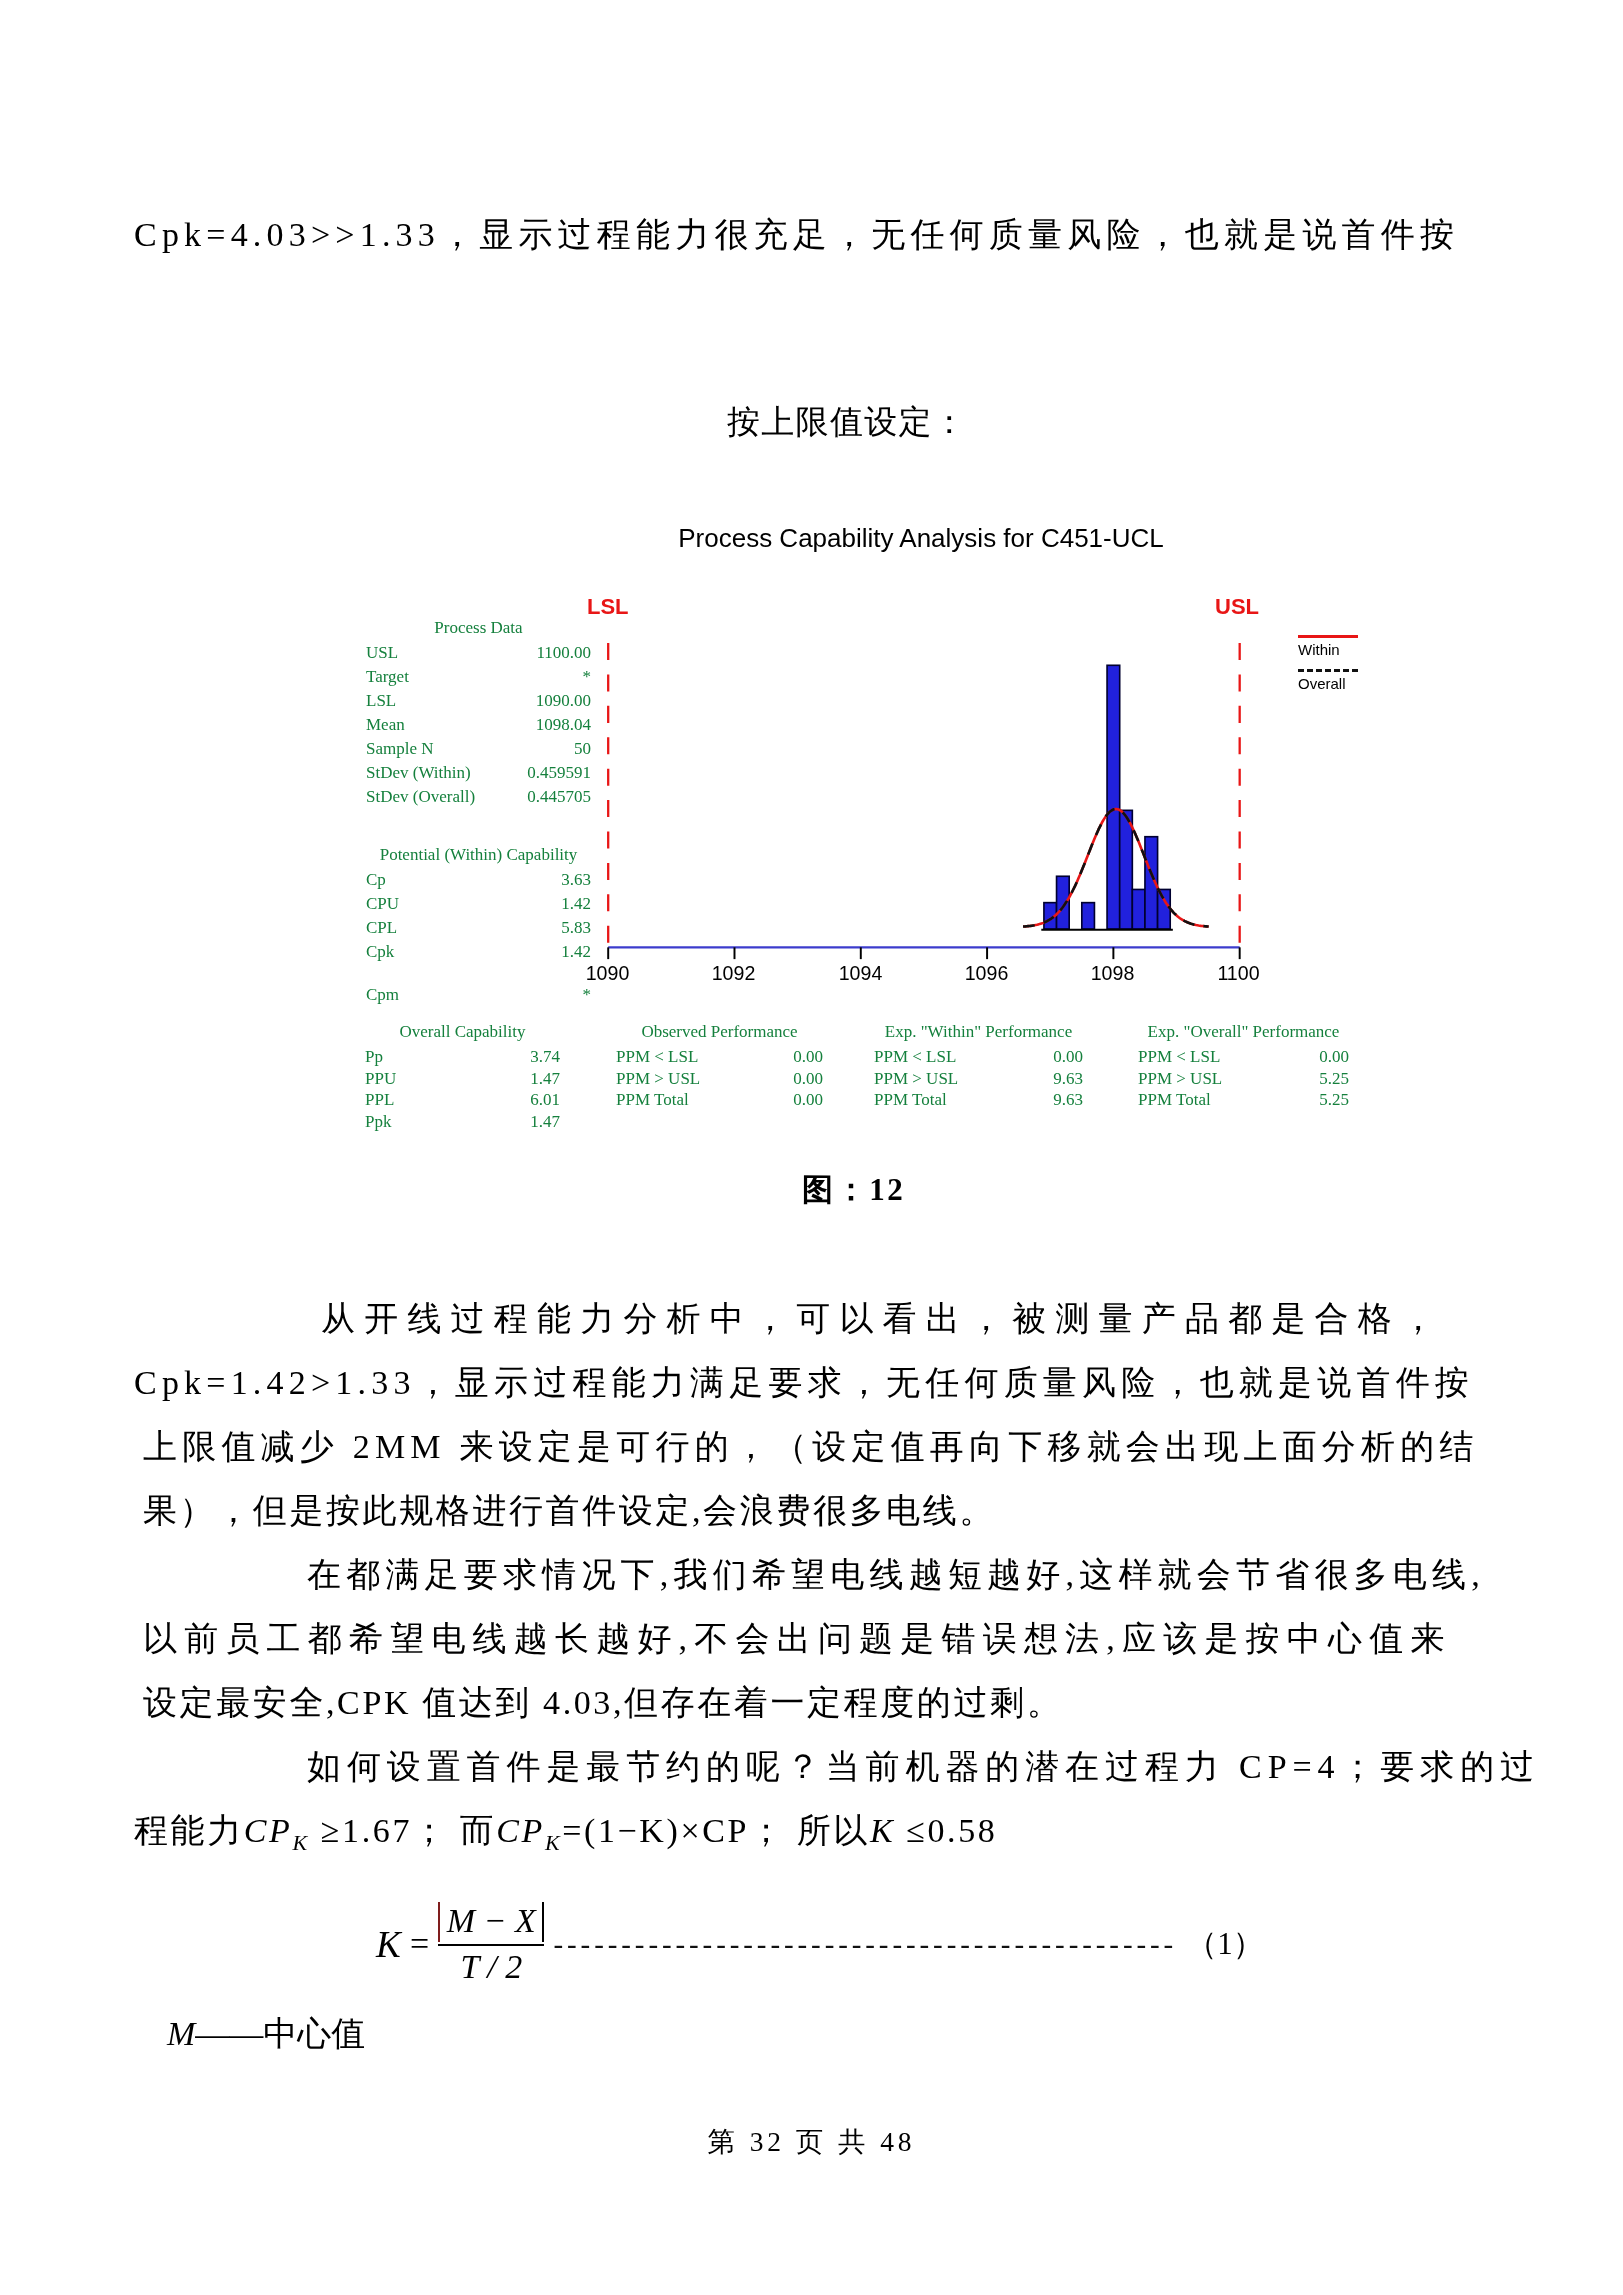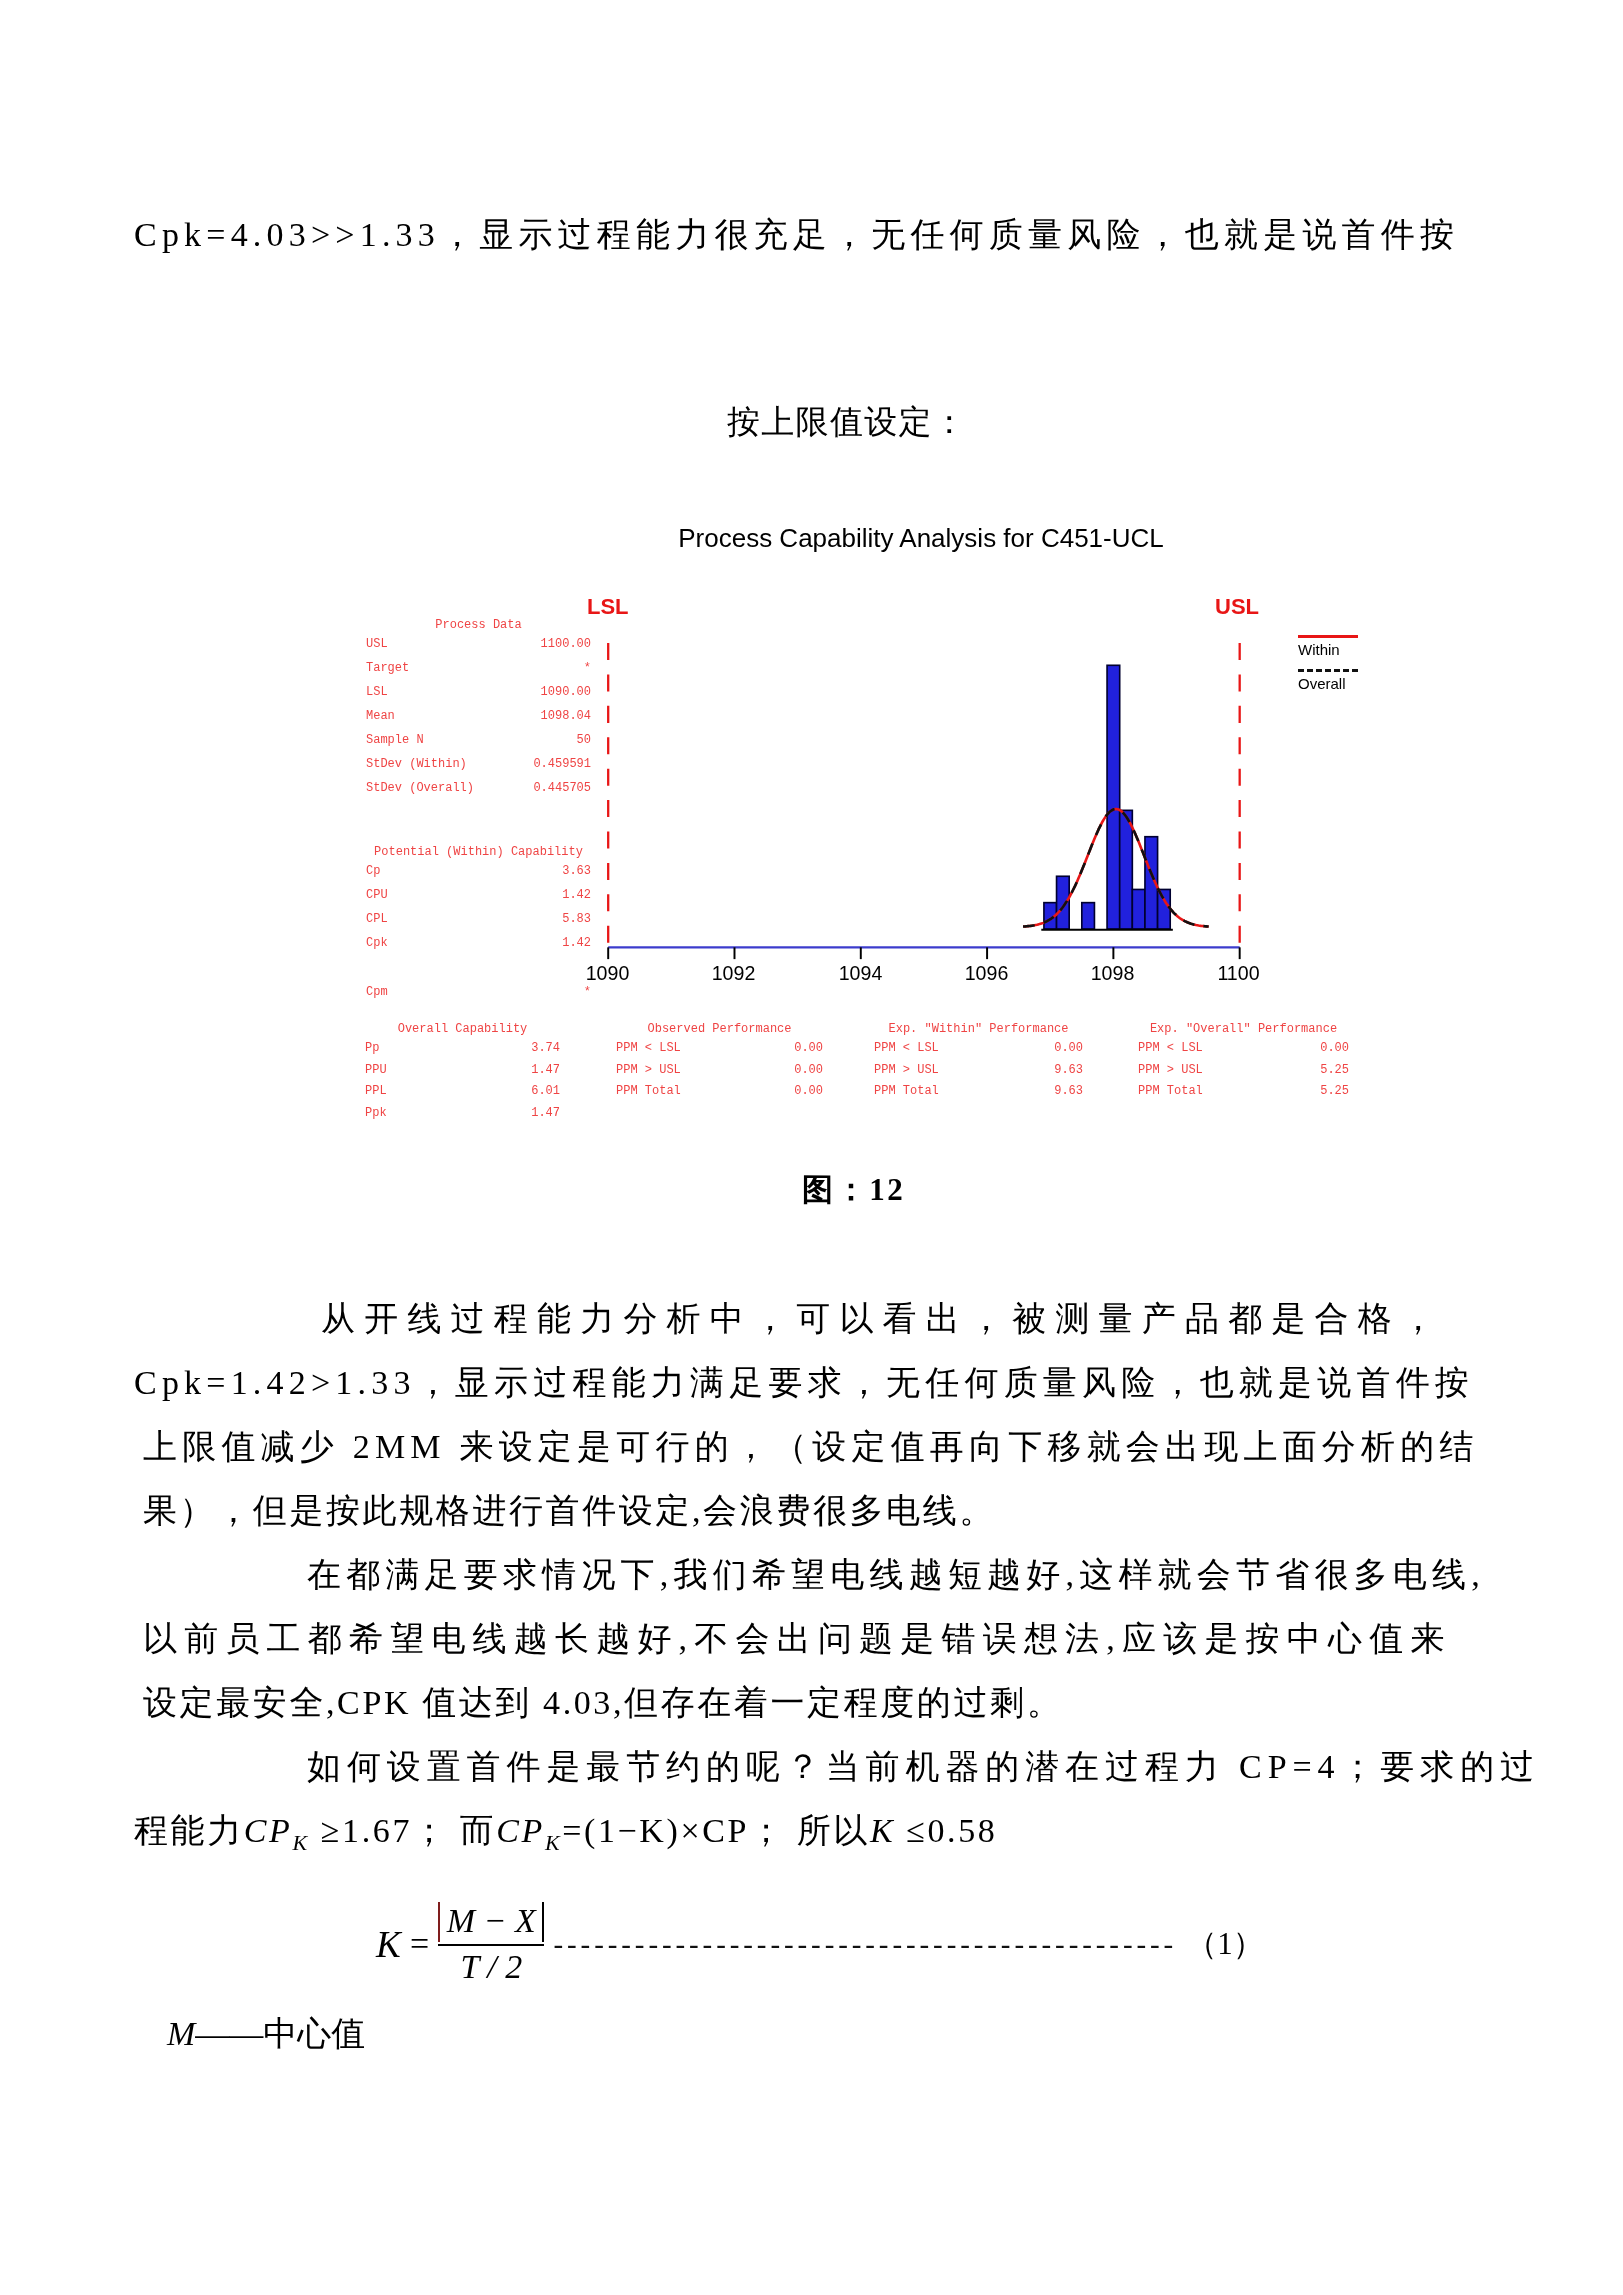--- a/index.html
+++ b/index.html
@@ -27,21 +27,21 @@
   
   .chart-title{
     position:absolute;left:594px;top:523px;width:654px;
     text-align:center;
     font-family:"Liberation Sans",sans-serif;font-size:26px;color:#000;
   }
   .spec-label{
     position:absolute;top:594px;
     font-family:"Liberation Sans",sans-serif;font-size:22px;font-weight:bold;
   }
-  .stat-block{position:absolute;font-family:Liberation Mono, monospace;font-size:12px;color:#ef4444;}
+  .stat-block{position:absolute;font-family:Liberation Serif, serif;font-size:17px;color:#15803d;}
   .stat-header{text-align:center;white-space:nowrap;}
   .stat-row{display:flex;justify-content:space-between;white-space:nowrap;}
   .legend{position:absolute;left:1298px;top:635px;width:79px;font-family:"Liberation Sans",sans-serif;font-size:15px;}
   .legend-line-solid{width:60px;border-top:3.3px solid;margin-bottom:2.6px;}
   .legend-line-dashed{width:60px;border-top:3.3px dashed #111;margin:11.8px 0 2.6px 0;}
   .tick-label{
     position:absolute;width:65px;text-align:center;top:962px;
     font-family:"Liberation Sans",sans-serif;font-size:19.6px;
   }
   
@@ -266,15 +266,16 @@
       <span class="den">T / 2</span>
     </span>
     <span class="dashes">----------------------------------------------</span>
     <span class="ftag">（1）</span>
   </div>
 
   <div class="bodyline" style="left:167px;top:2014px;">
     <span class="mathvar">M</span><span>——中心值</span>
   </div>
 
+  <div class="bodyline footer" style="left:0;top:2126px;width:1623px;text-align:center;">第 32 页 共 48</div>
 
 </div>
 
 
 </body></html>

